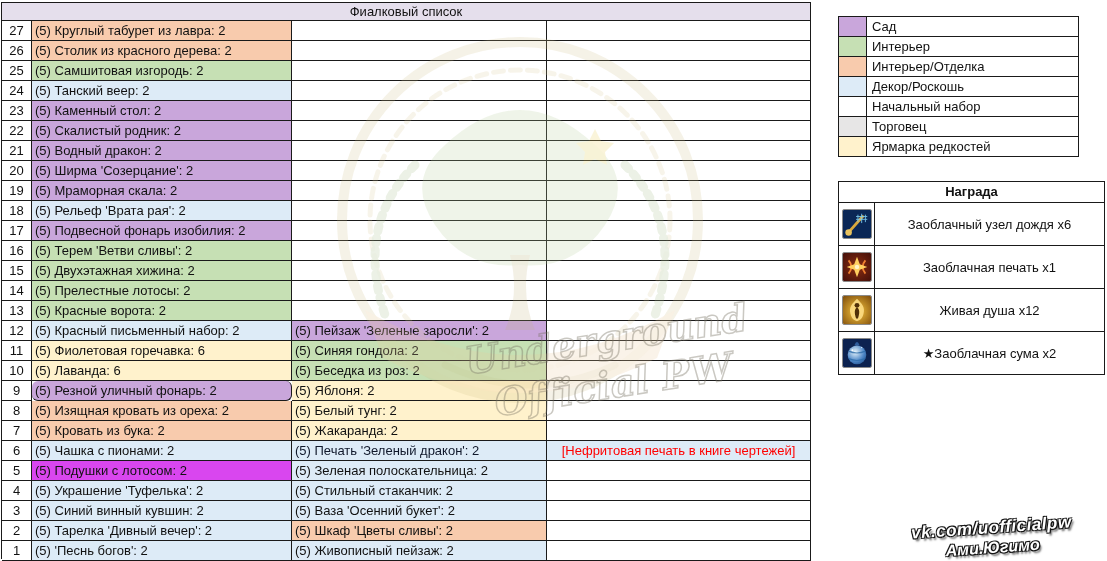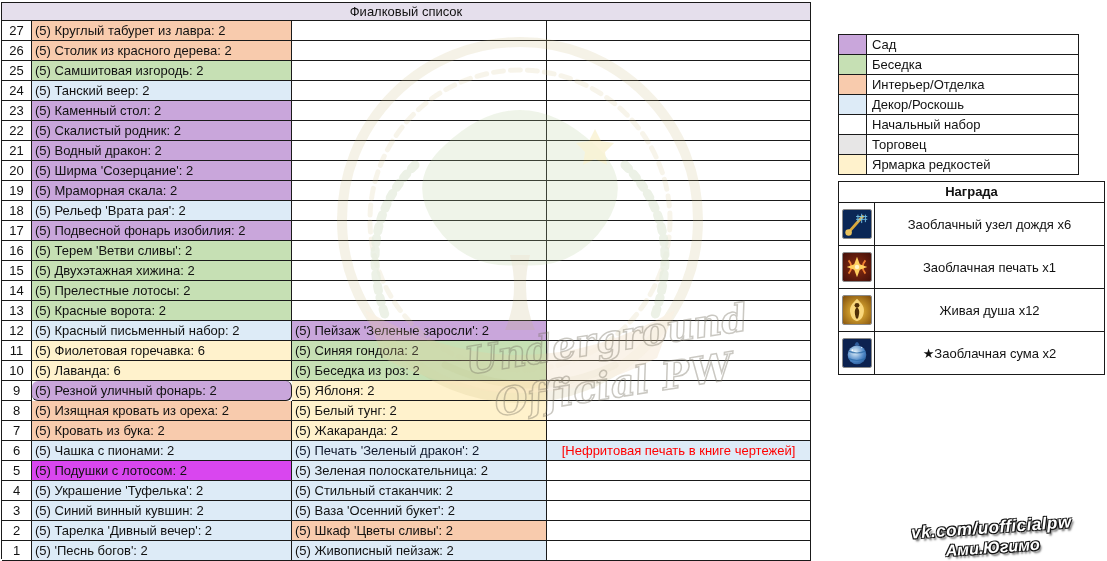--- a/index.html
+++ b/index.html
@@ -11,21 +11,21 @@
   .mt-header{height:18px;flex:none;background:#E5DFEC;border-right:1px solid #1a1a1a;border-bottom:1px solid #1a1a1a;text-align:center;font-size:13px;line-height:17px}
   .mt-body{flex:1;display:flex;flex-direction:column}
   .trow{flex:1;display:flex;min-height:0}
   .cell{border-right:1px solid #1a1a1a;border-bottom:1px solid #1a1a1a;font-size:13px;line-height:19px;padding:0 3px;white-space:nowrap;overflow:hidden}
   .num{flex:none;width:30px;text-align:center;padding:0;background:#fff}
   .c1{flex:none;width:260px}
   .c2{flex:none;width:255px}
   .c3{flex:1;text-align:center}
 
   
-  .legend{position:absolute;left:838px;top:34px;width:241px;border-top:1px solid #1a1a1a;border-left:1px solid #1a1a1a;background:#fff;z-index:2}
+  .legend{position:absolute;left:838px;top:16px;width:241px;border-top:1px solid #1a1a1a;border-left:1px solid #1a1a1a;background:#fff;z-index:2}
   .lrow{display:flex;height:20px}
   .lswatch{flex:none;width:28px;border-right:1px solid #1a1a1a;border-bottom:1px solid #1a1a1a}
   .llabel{flex:1;border-right:1px solid #1a1a1a;border-bottom:1px solid #1a1a1a;font-size:13px;line-height:19px;padding:0 5px;white-space:nowrap;overflow:hidden}
 
   
   .rewards{position:absolute;left:838px;top:181px;width:267px;border-top:1px solid #1a1a1a;border-left:1px solid #1a1a1a;background:#fff;z-index:2}
   .rhead{height:21px;border-right:1px solid #1a1a1a;border-bottom:1px solid #1a1a1a;text-align:center;font-weight:bold;font-size:13px;line-height:20px}
   .rrow{display:flex;height:43px}
   .ricon{flex:none;width:36px;border-right:1px solid #1a1a1a;border-bottom:1px solid #1a1a1a;display:flex;align-items:center;justify-content:center}
   .ricon svg{width:30px;height:30px;border:1px solid #8a8a8a;border-radius:2px}
@@ -228,21 +228,21 @@
     </div>
 </div>
 
 <div class="legend" id="legend">
     <div class="lrow">
       <div class="lswatch" style="background: rgb(201, 166, 219);"></div>
       <div class="llabel">Сад</div>
     </div>
     <div class="lrow">
       <div class="lswatch" style="background: rgb(198, 224, 180);"></div>
-      <div class="llabel">Беседка</div>
+      <div class="llabel">Интерьер</div>
     </div>
     <div class="lrow">
       <div class="lswatch" style="background: rgb(248, 203, 173);"></div>
       <div class="llabel">Интерьер/Отделка</div>
     </div>
     <div class="lrow">
       <div class="lswatch" style="background: rgb(221, 235, 247);"></div>
       <div class="llabel">Декор/Роскошь</div>
     </div>
     <div class="lrow">

